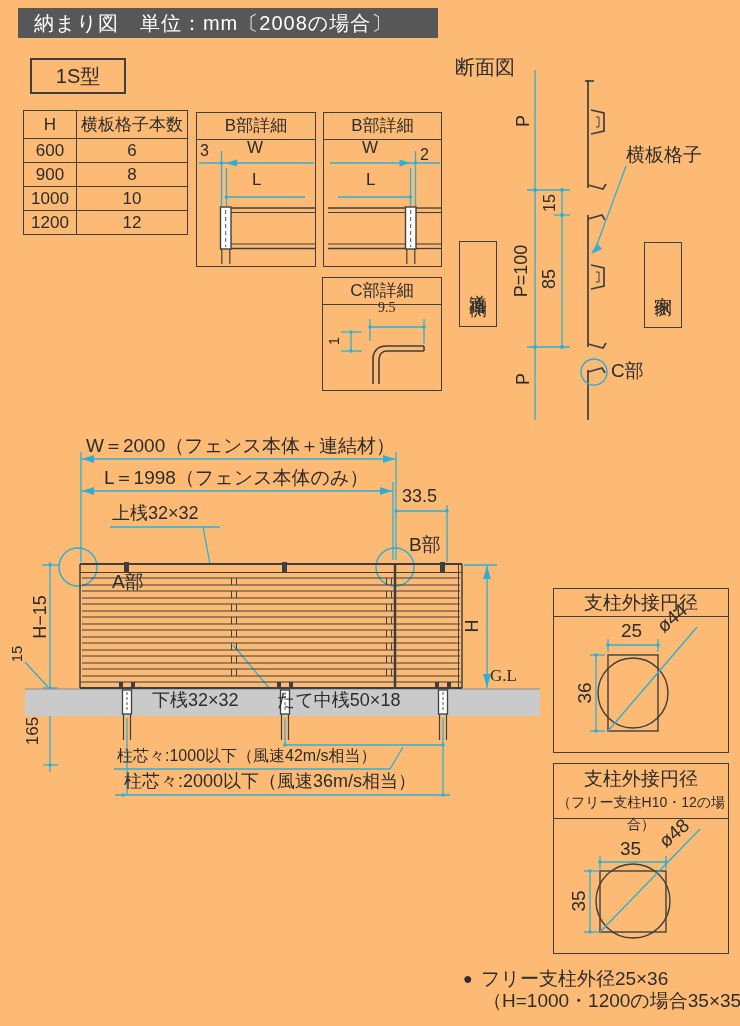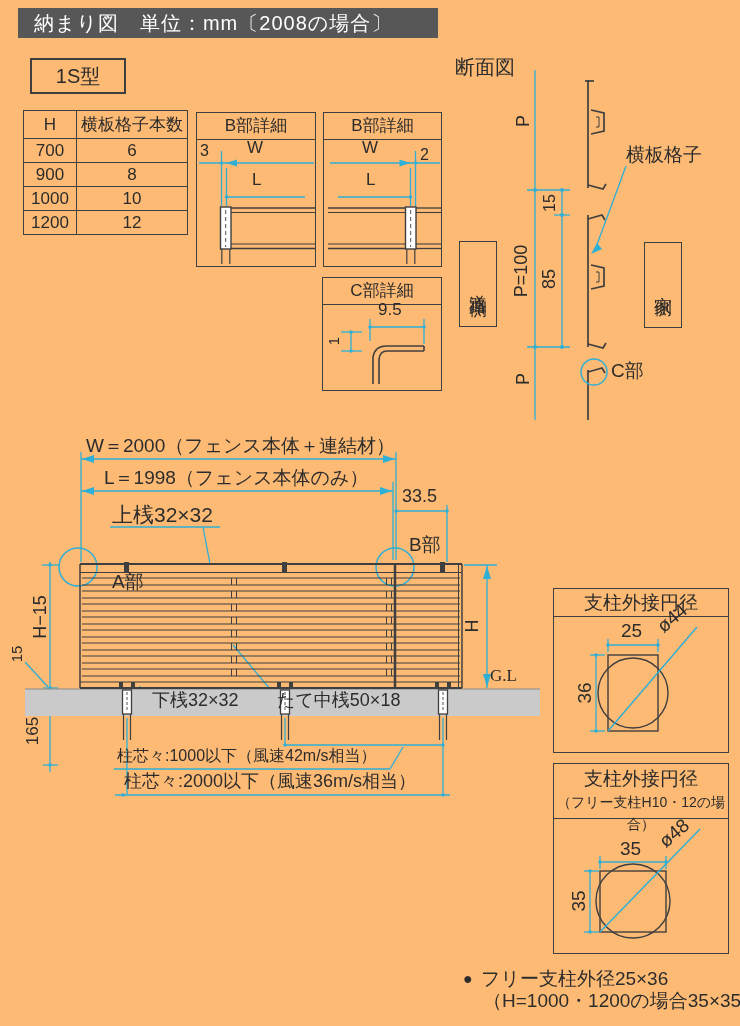--- a/index.html
+++ b/index.html
@@ -270,21 +270,21 @@
 <div class="titlebar">納まり図　単位：mm〔2008の場合〕</div>
 <div class="modelbox">1S型</div>
 
 <table class="spec">
   <tbody>
         <tr>
     <th class="c1">H</th>
     <th class="c2">横板格子本数</th>
   </tr>
   <tr>
-    <td>700</td>
+    <td>600</td>
     <td>6</td>
   </tr>
   <tr>
     <td>900</td>
     <td>8</td>
   </tr>
   <tr>
     <td>1000</td>
     <td>10</td>
   </tr>
@@ -304,38 +304,38 @@
 <div class="dbox" style="left:322px;top:277px;width:118px;height:112px;">
   <div class="bt">C部詳細</div>
 </div>
 
 <div class="t" style="left:200px;top:143px;font-size:16px;">3</div>
 <div class="t" style="left:247px;top:139px;font-size:17px;">W</div>
 <div class="t" style="left:252px;top:171px;font-size:17px;">L</div>
 <div class="t" style="left:362px;top:139px;font-size:17px;">W</div>
 <div class="t" style="left:366px;top:171px;font-size:17px;">L</div>
 <div class="t" style="left:420px;top:147px;font-size:16px;">2</div>
-<div class="t" style="left:378px;top:301px;font-size:17px;">9.5</div>
+<div class="t" style="left:378px;top:301px;font-size:14px;font-family:Liberation Serif, serif;">9.5</div>
 <div class="vc" style="left:333px;top:341px;font-size:15px;">1</div>
 
 <div class="t" style="left:455px;top:57px;font-size:20px;">断面図</div>
 <div class="vc" style="left:523px;top:121px;font-size:18px;">P</div>
 <div class="vc" style="left:521px;top:271px;font-size:18px;">P=100</div>
 <div class="vc" style="left:550px;top:203px;font-size:16px;">15</div>
 <div class="vc" style="left:549px;top:279px;font-size:18px;">85</div>
 <div class="vc" style="left:523px;top:379px;font-size:18px;">P</div>
 <div class="t" style="left:626px;top:145px;font-size:19px;">横板格子</div>
 <div class="vtext" style="left:459px;top:241px;width:36px;height:84px;border:1.6px solid #3f3f3f;">道路側</div>
 <div class="vtext" style="left:644px;top:242px;width:36px;height:84px;border:1.6px solid #3f3f3f;">家側</div>
 <div class="t" style="left:611px;top:361px;font-size:19px;">C部</div>
 
 <div class="t" style="left:86px;top:436px;font-size:19px;">W＝2000（フェンス本体＋連結材）</div>
 <div class="t" style="left:104px;top:468px;font-size:19px;">L＝1998（フェンス本体のみ）</div>
 <div class="t" style="left:402px;top:487px;font-size:18px;">33.5</div>
-<div class="t" style="left:112px;top:504px;font-size:21px;">上桟32×32</div>
+<div class="t" style="left:112px;top:504px;font-size:18px;">上桟32×32</div>
 <div class="t" style="left:112px;top:532px;font-size:19px;margin-top:40px;">A部</div>
 <div class="t" style="left:409px;top:535px;font-size:19px;">B部</div>
 <div class="vc" style="left:40px;top:617px;font-size:18px;">H−15</div>
 <div class="vc" style="left:16px;top:654px;font-size:15px;">15</div>
 <div class="vc" style="left:32px;top:731px;font-size:17px;">165</div>
 <div class="vc" style="left:472px;top:626px;font-size:18px;">H</div>
 <div class="t" style="left:490px;top:667px;font-size:17px;font-family:Liberation Serif, serif;">G.L</div>
 <div class="t" style="left:152px;top:691px;font-size:18px;">下桟32×32</div>
 <div class="t" style="left:277px;top:691px;font-size:18px;">たて中桟50×18</div>
 <div class="t" style="left:117px;top:748px;font-size:16px;">柱芯々:1000以下（風速42m/s相当）</div>

